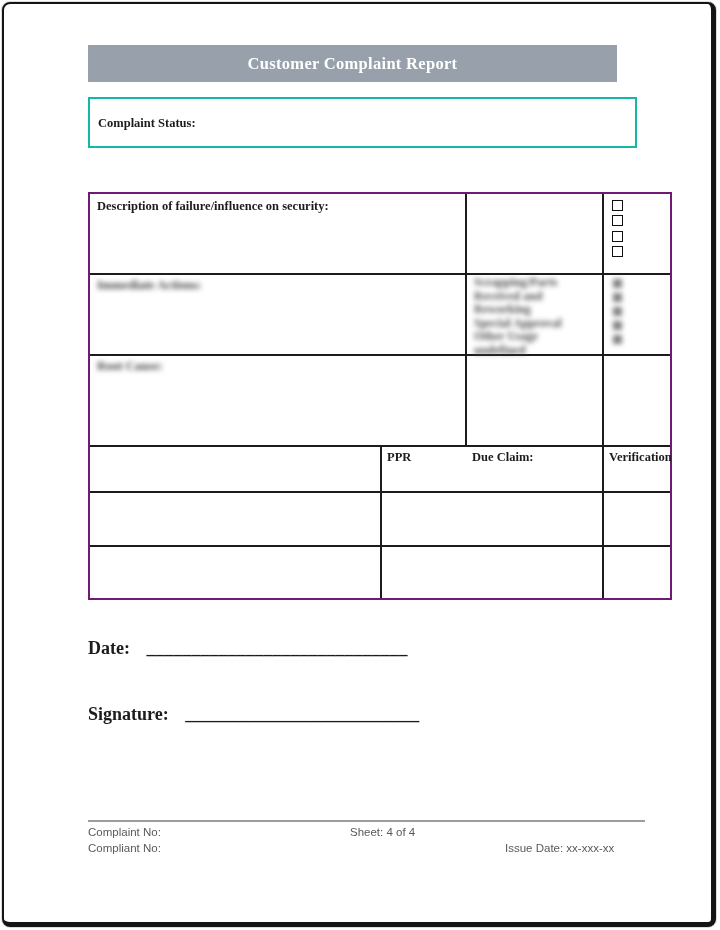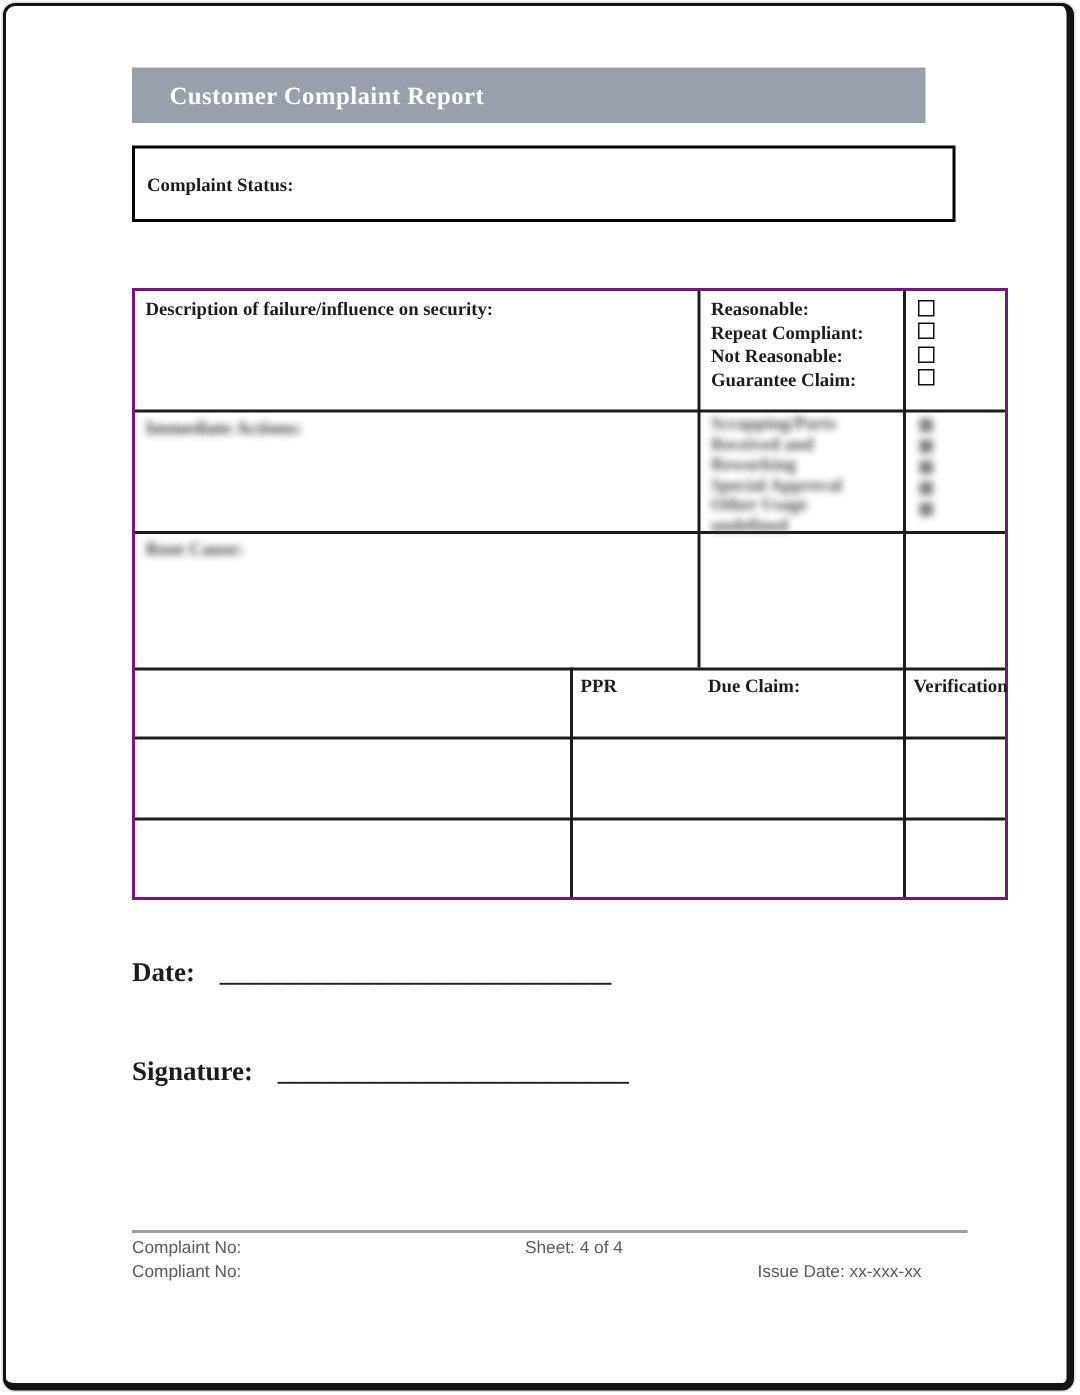--- a/index.html
+++ b/index.html
@@ -10,27 +10,27 @@
   .frame {
     position:absolute; left:2px; top:2px; width:714px; height:925px;
     border:2px solid #141414; border-right-width:5px; border-bottom-width:5px;
     border-radius:8px; background:#ffffff; box-shadow:0 0 0 1px #dcdcdc;
   }
 
   
   .titlebar {
     position:absolute; left:88px; top:45px; width:529px; height:37px;
     background:#98a0ab; color:#ffffff; font-weight:bold; font-size:16.5px;
-    line-height:37px; letter-spacing:.3px;padding-left:25px;
+    line-height:37px; text-align:center; letter-spacing:.3px;
   }
 
   
   .status-box {
     position:absolute; left:88px; top:97px; width:549px; height:51px;
-    border:2px solid #000000; background:#fff;
+    border:2px solid #14b8a6; background:#fff;
   }
   .status-box .lbl {
     position:absolute; left:8px; top:17px; font-weight:bold; font-size:12.5px;
   }
 
   
   .ftable {
     position:absolute; left:88px; top:192px; width:584px; height:408px;
     border:2px solid #701a75; background:#fff;
   }
@@ -85,26 +85,20 @@
   <div class="hline" style="top:79px"></div>
   <div class="hline" style="top:160px"></div>
   <div class="hline" style="top:251px"></div>
   <div class="hline" style="top:297px"></div>
   <div class="hline" style="top:351px"></div>
   <div class="vline" style="left:375px; top:0; height:251px"></div>
   <div class="vline" style="left:512px; top:0; height:404px"></div>
   <div class="vline" style="left:290px; top:251px; height:153px"></div>
 
   <div class="cell-label" style="left:7px; top:5px; width:350px">Description of failure/influence on security:</div>
-  <ul class="opt-list">
-    <li>Reasonable:</li>
-    <li>Repeat Compliant:</li>
-    <li>Not Reasonable:</li>
-    <li>Guarantee Claim:</li>
-  </ul>
   <div class="cb-col">
     <div class="checkbox"></div>
     <div class="checkbox"></div>
     <div class="checkbox"></div>
     <div class="checkbox"></div>
   </div>
 
   <div class="cell-label blur-label" style="left:7px; top:84px; width:200px">Immediate Actions:</div>
   <ul class="blur-list">
     <li>Scrapping/Parts</li>

